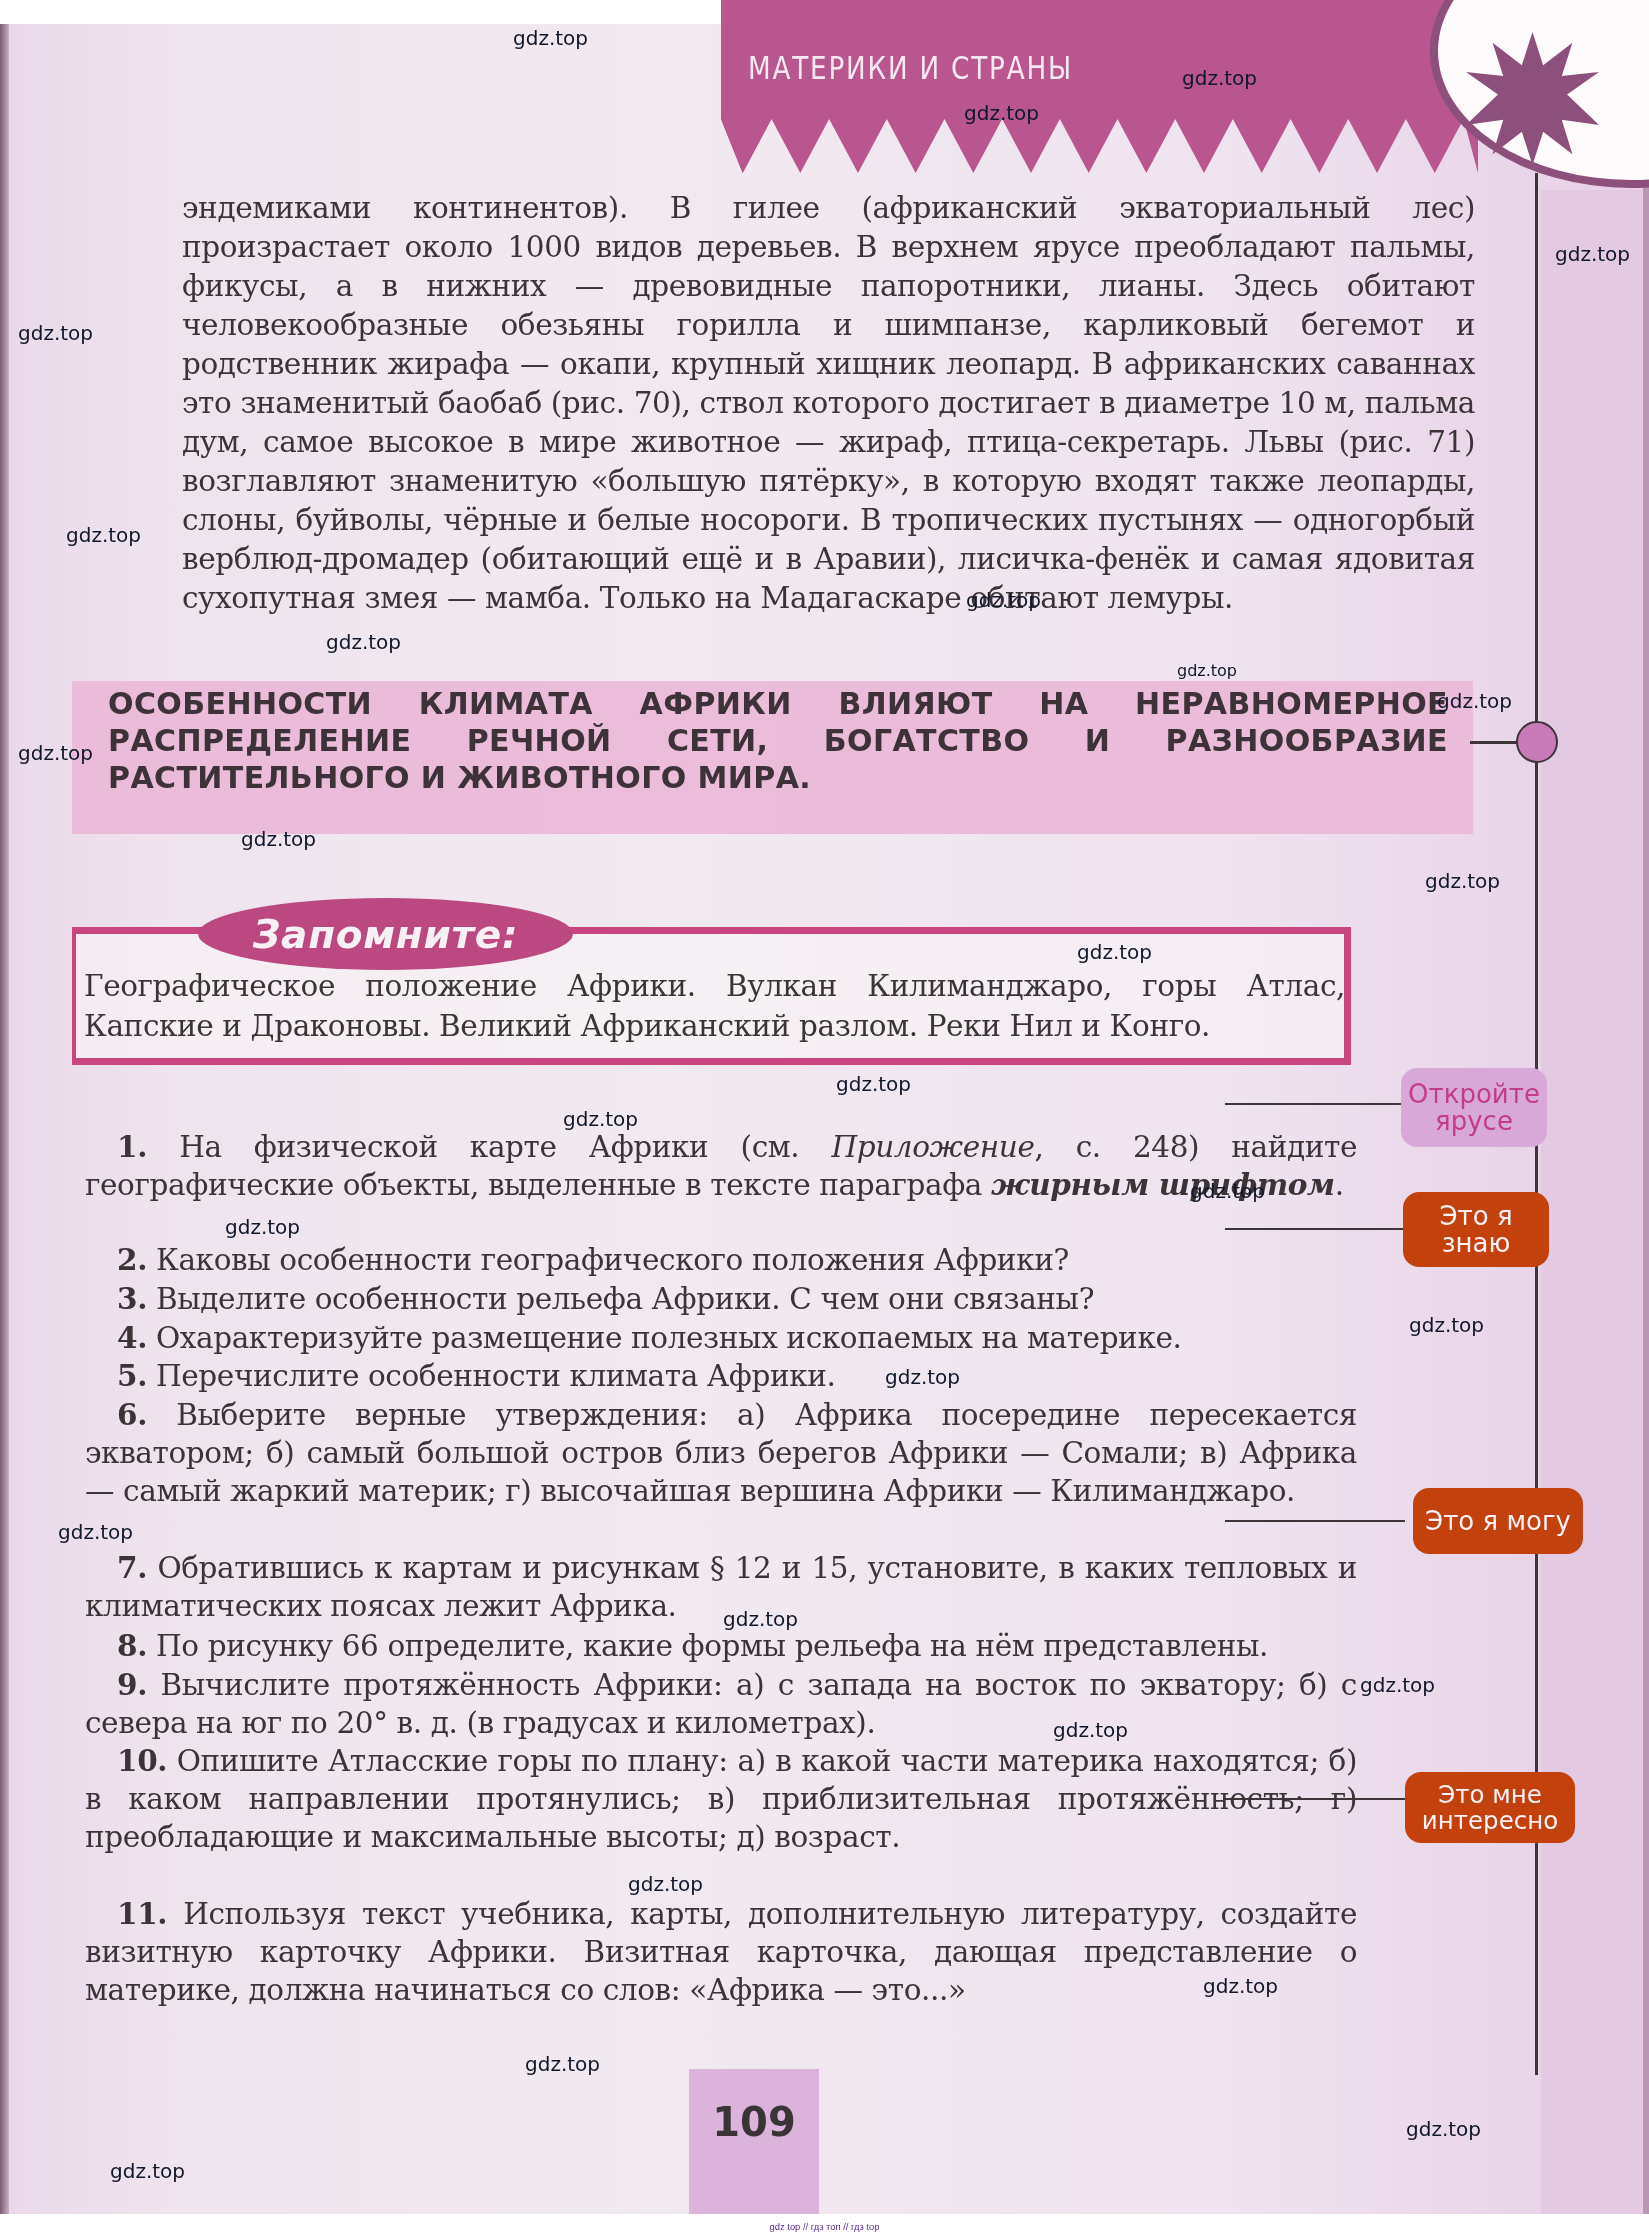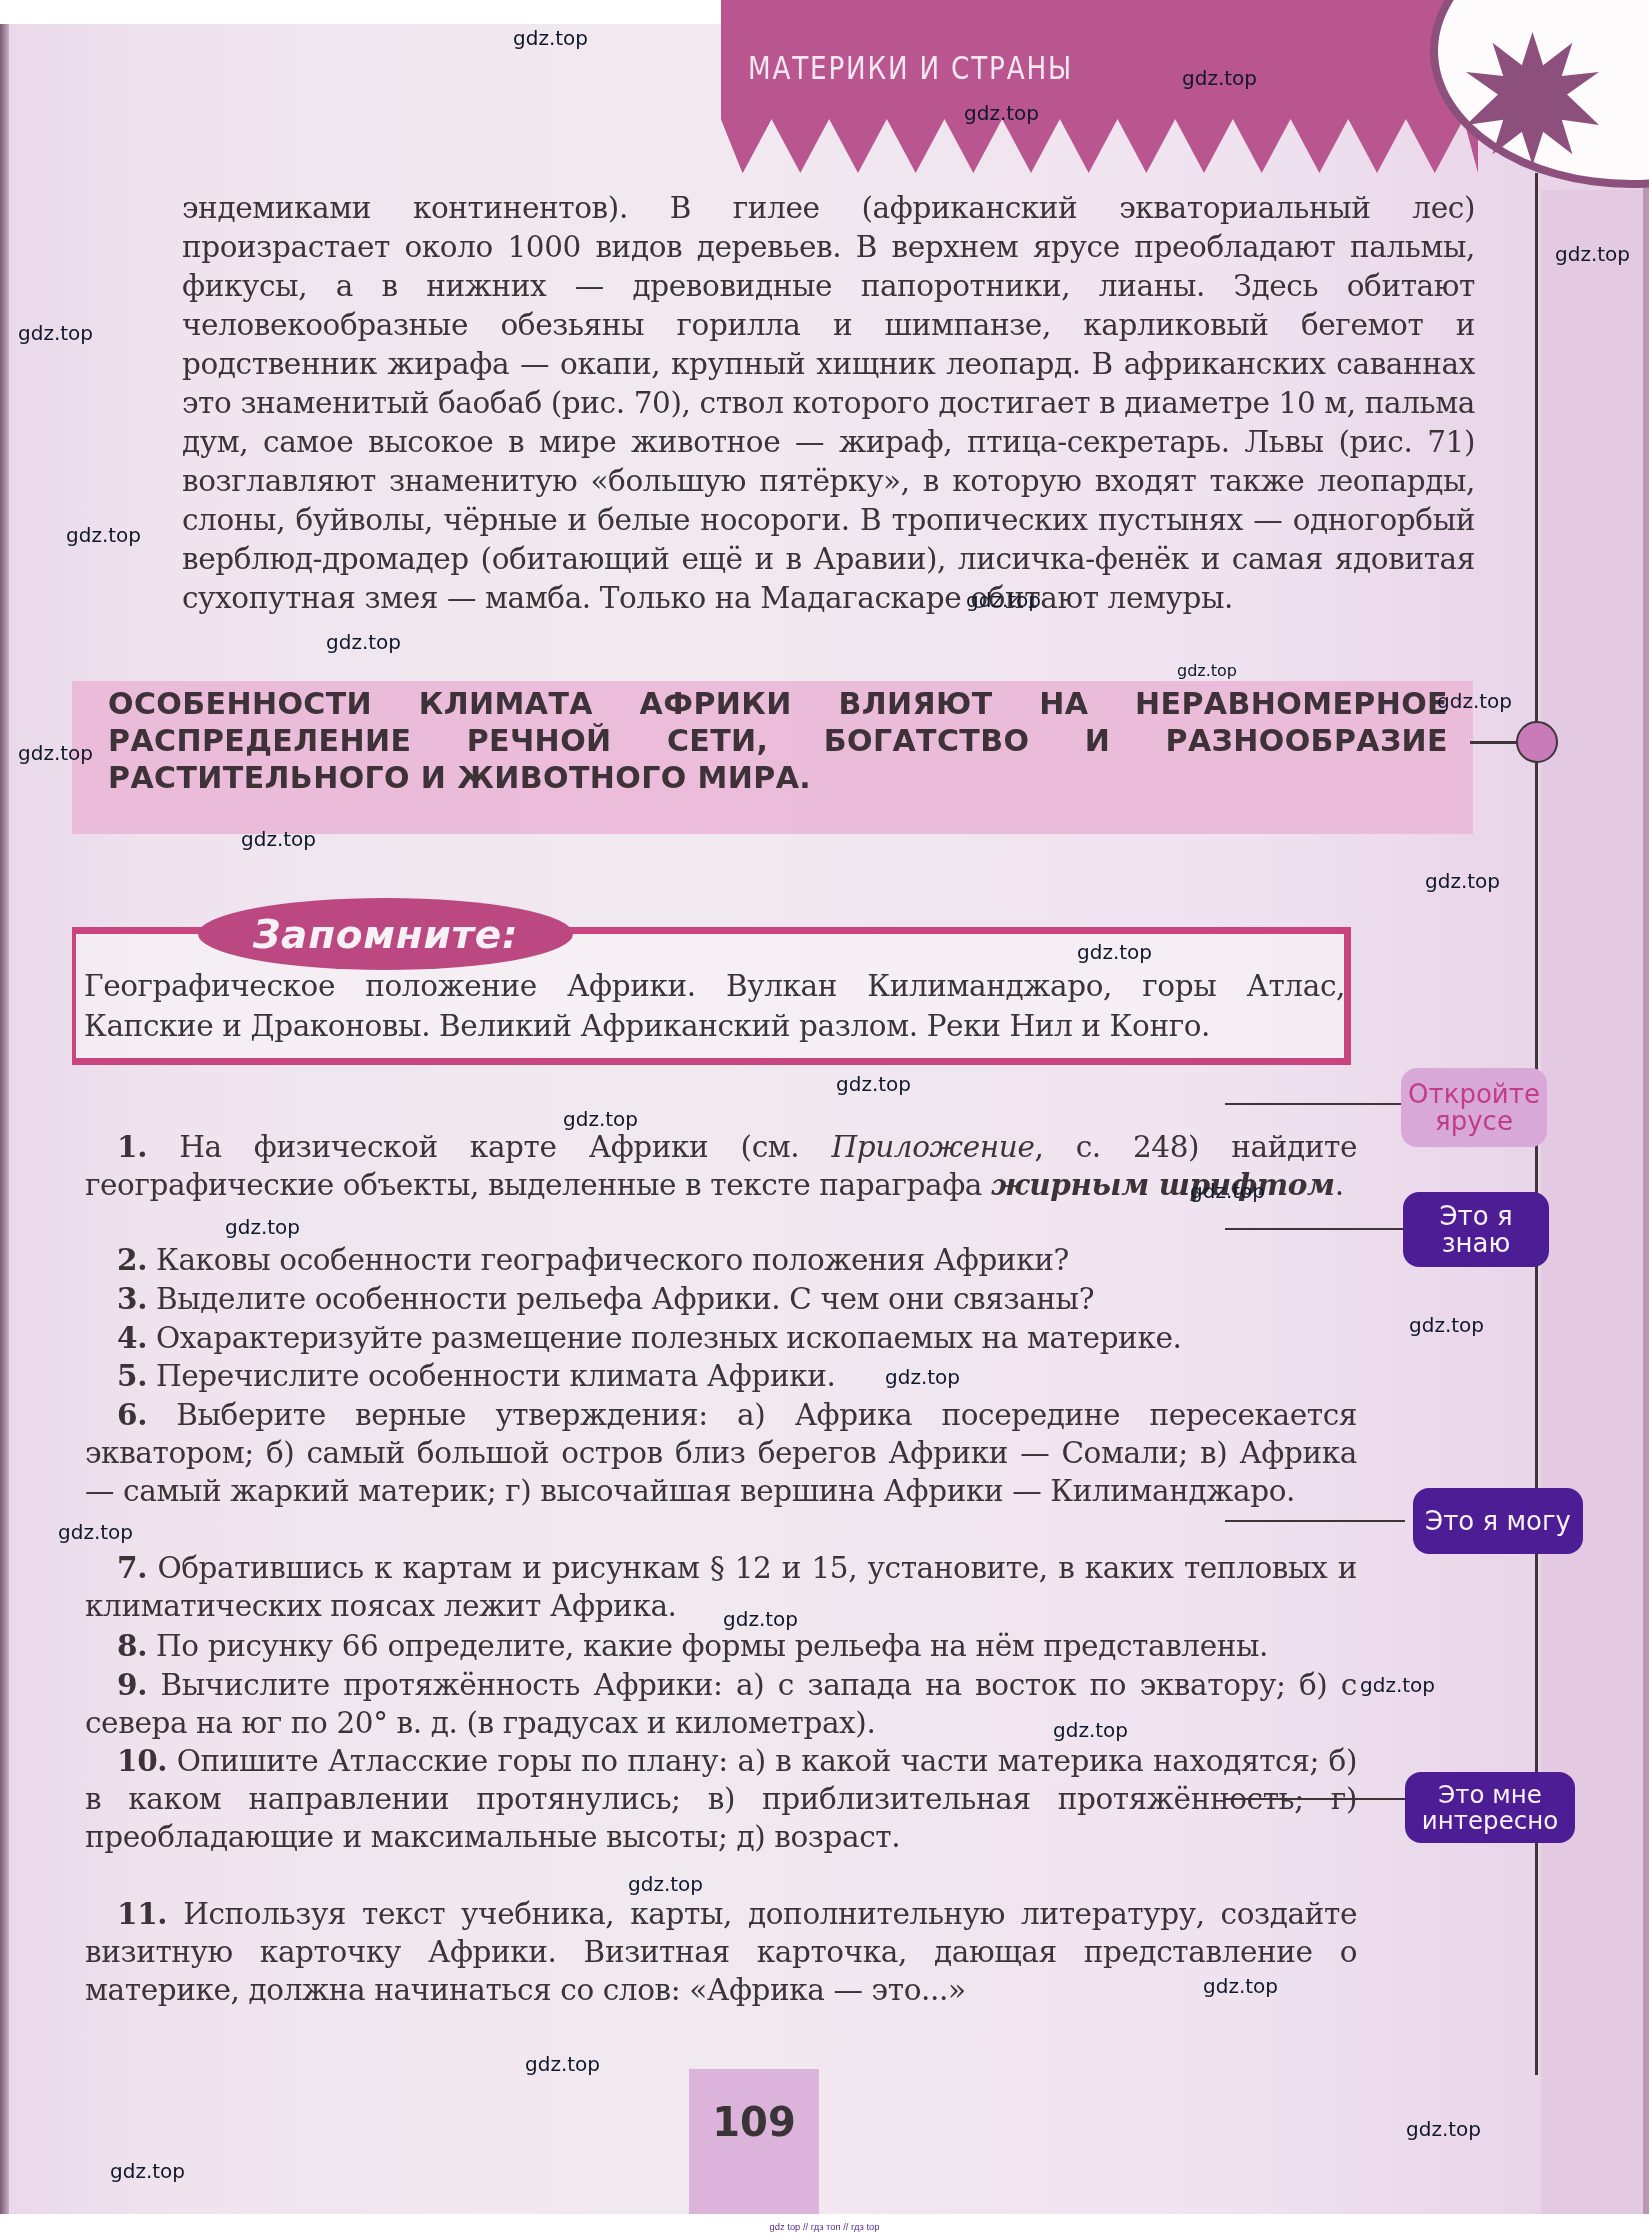--- a/index.html
+++ b/index.html
@@ -114,21 +114,21 @@
     .q b.ital { font-style: italic; font-weight: bold; }
 
     
     .badge {
       position: absolute; border-radius: 16px; display: flex; flex-direction: column;
       align-items: center; justify-content: center;
       font-family: "DejaVu Sans", sans-serif; font-weight: normal;
       line-height: 27px; text-align: center;
     }
     .badge-atlas { background: #d8a8d8; color: #c13d86; }
-    .badge-main { background: #4c1d95; color: #fbf1f6; }
+    .badge-main { background: #c2410c; color: #fbf1f6; }
 
     
     .page-num-bg {
       position: absolute; top: 2069px; left: 689px; width: 130px; height: 145px; background: #dbb3db;
     }
     .page-num {
       position: absolute; top: 2099px; left: 689px; width: 130px; text-align: center;
       font-family: "DejaVu Sans", sans-serif; font-weight: bold; font-size: 40px; color: #3b3437;
     }
 

